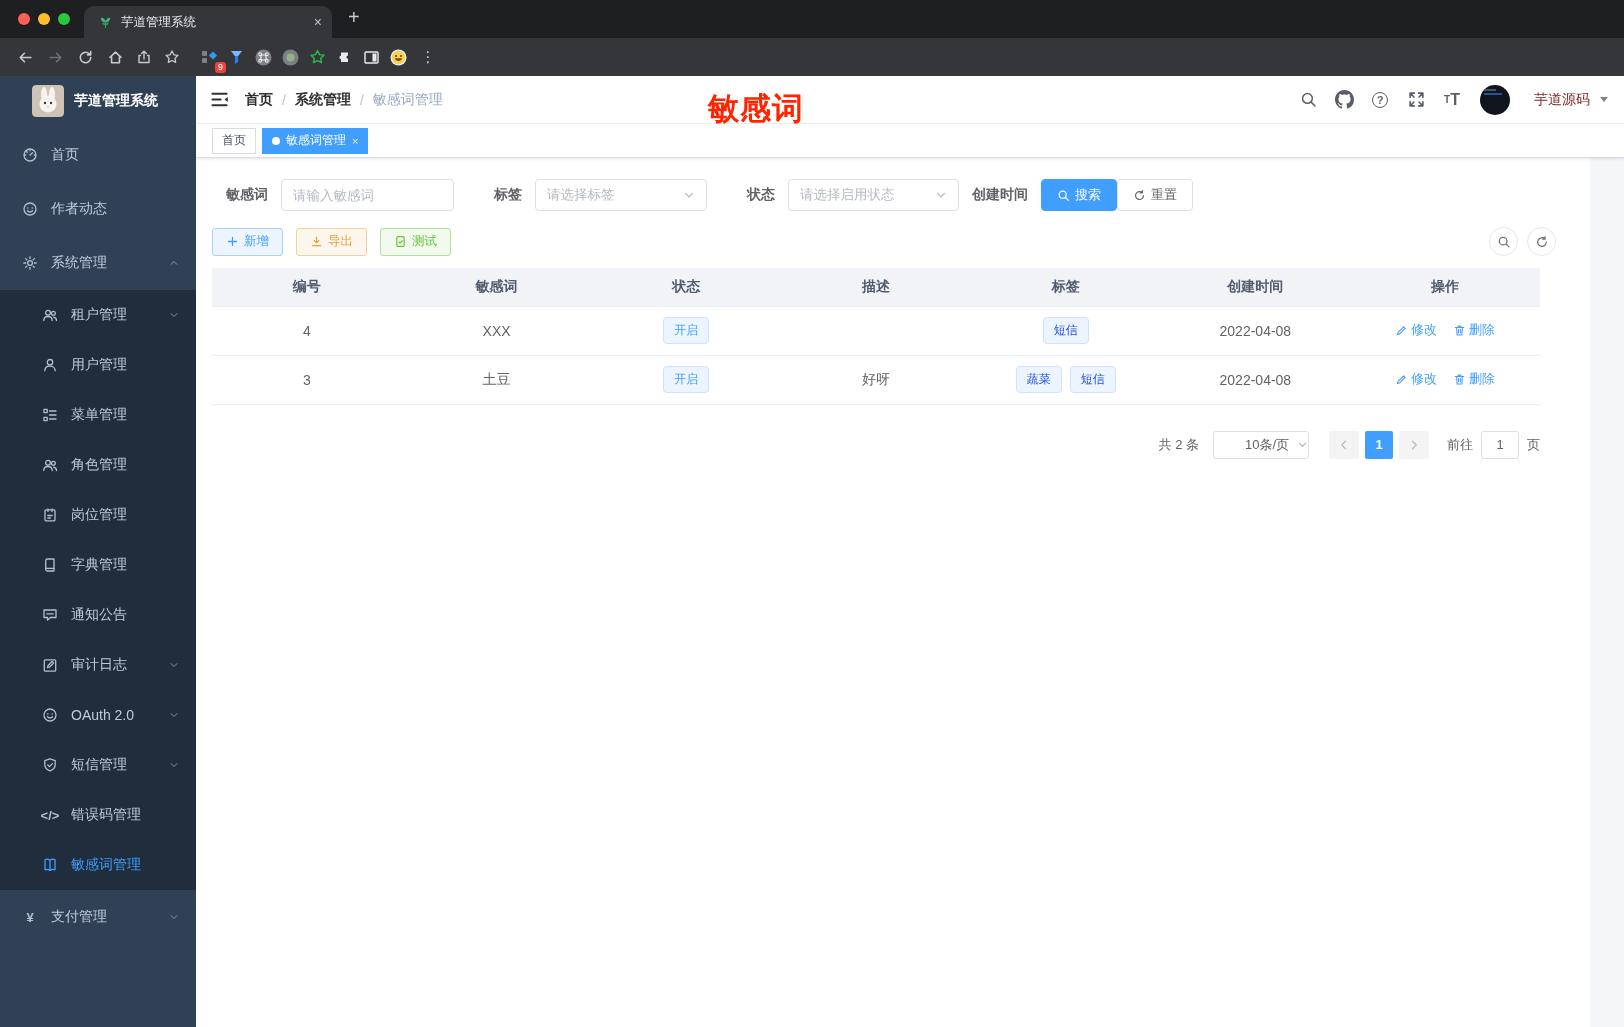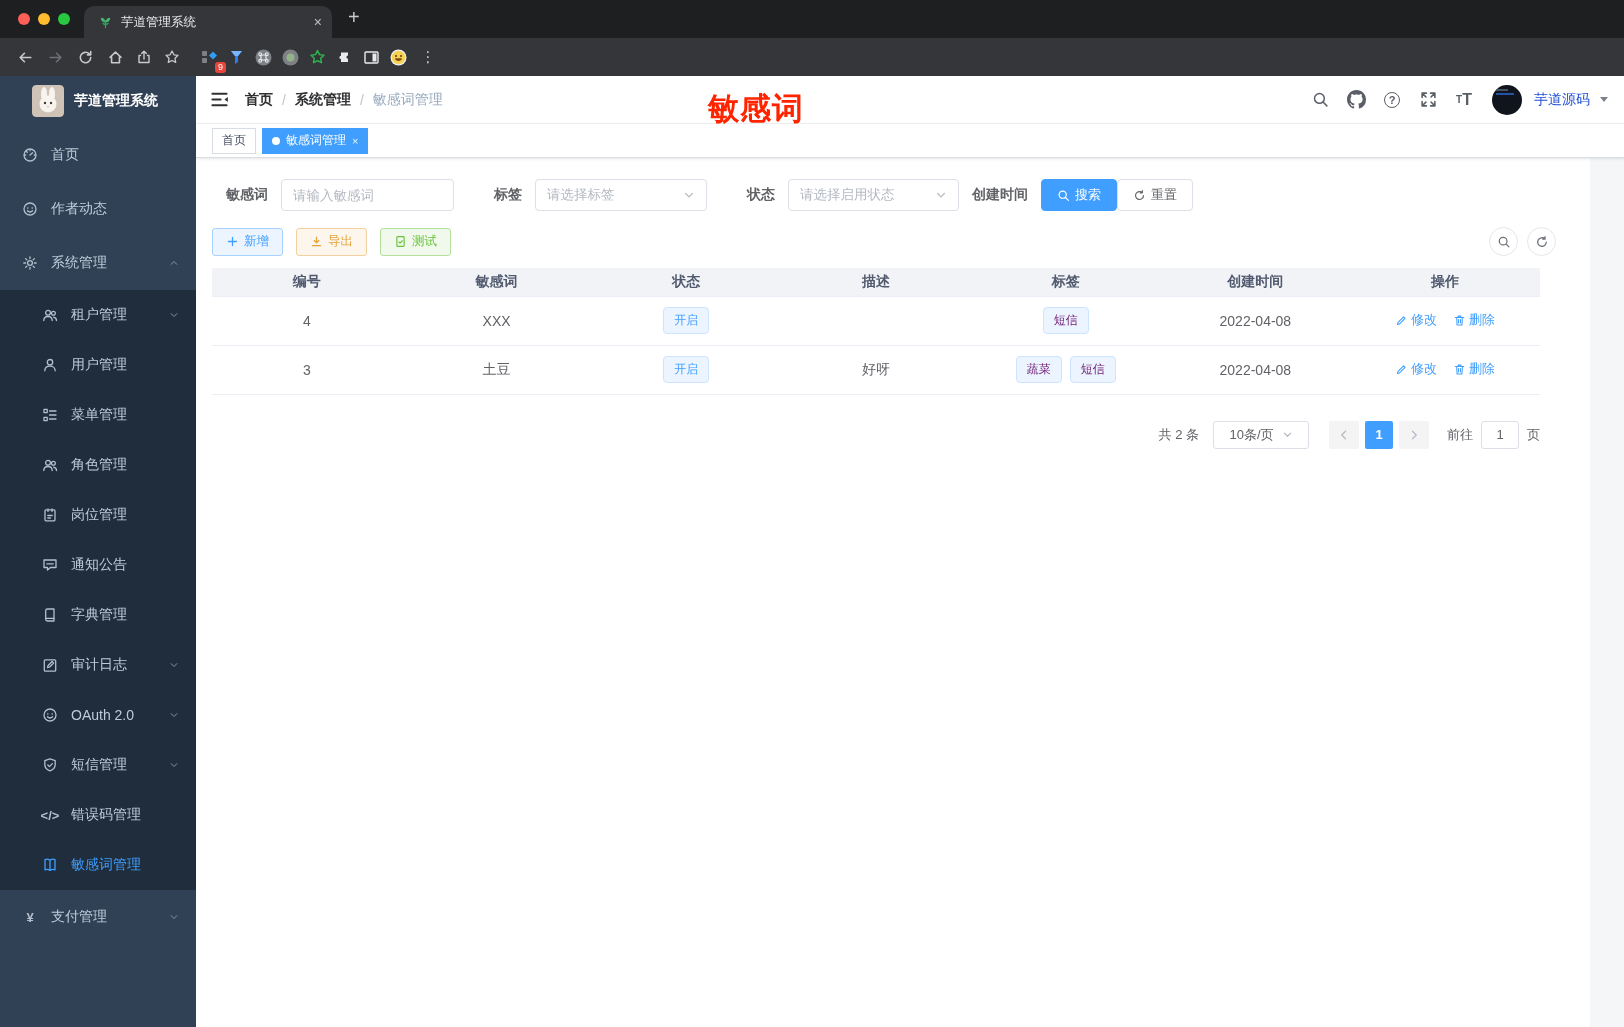--- a/index.html
+++ b/index.html
@@ -61,21 +61,21 @@
   .nav-right { margin-left:auto; display:flex; align-items:center; gap:8px; color:#5a5e66; }
   .nav-ico { width:28px; height:28px; display:flex; align-items:center; justify-content:center; cursor:pointer; }
   .nav-ico svg{ width:17px; height:17px; }
   .nav-ico.gh svg{ width:19px; height:19px; }
   .q-circle { width:16px; height:16px; border:1.4px solid #5a5e66; border-radius:50%; font-size:11px; display:flex; align-items:center; justify-content:center; font-weight:bold; }
   .fontsize { font-weight:bold; color:#5a5e66; }
   .fontsize .sm{ font-size:10px; } .fontsize .lg{ font-size:16px; }
   .avatar { width:30px; height:30px; border-radius:50%; background:#10141c; margin-left:6px; position:relative; overflow:hidden; }
   .avatar::after{ content:""; position:absolute; left:4px; top:8px; width:18px; height:2px; background:#2d6cdf; opacity:.7; }
   .avatar::before{ content:""; position:absolute; left:4px; top:4px; width:12px; height:2px; background:#4a5161; }
-  .username { font-size:14px; color:#1d4ed8; margin-left:4px; }
+  .username { font-size:14px; color:#7f1d1d; margin-left:16px; }
   .caret-down { width:0; height:0; border:4px solid transparent; border-top:5px solid #7d828a; margin:4px 0 0 2px; }
 
   .tags-bar { height:34px; background:#fff; border-bottom:1px solid #d8dce5; box-shadow:0 1px 3px rgba(0,0,0,.10); display:flex; align-items:center; gap:6px; padding:0 16px; position:relative; z-index:2; }
   .tag-tab { height:26px; display:inline-flex; align-items:center; gap:6px; padding:0 9px; border:1px solid #d8dce5; background:#fff; color:#495060; font-size:12px; cursor:pointer; }
   .tag-tab.active { background:#409eff; border-color:#409eff; color:#fff; }
   .tag-tab .tdot { width:8px; height:8px; border-radius:50%; background:#fff; }
   .tag-tab .tclose { font-size:11px; opacity:.9; }
 
   .annotation { position:absolute; left:512px; top:12px; font-size:31px; font-weight:600; color:#ff2400; z-index:5; letter-spacing:1px; }
 
@@ -102,32 +102,32 @@
   .sbtn svg{ width:13px; height:13px; }
   .sbtn.add { color:#409eff; background:#ecf5ff; border-color:#a6d2ff; }
   .sbtn.export { color:#e6a23c; background:#fdf6ec; border-color:#f3d19e; margin-left:13px; }
   .sbtn.test { color:#67c23a; background:#f0f9eb; border-color:#b3e19d; margin-left:13px; }
   .round-group { margin-left:auto; display:flex; gap:9px; }
   .roundbtn { width:29px; height:29px; border-radius:50%; border:1px solid #e4e6ea; display:flex; align-items:center; justify-content:center; color:#6b6f76; cursor:pointer; background:#fff; }
   .roundbtn svg{ width:14px; height:14px; }
 
   
   table { margin-top:12px; width:1328px; border-collapse:collapse; text-align:center; font-size:14px; color:#606266; table-layout:fixed; }
-  th { background:#f1f3f7; height:28px; font-weight:600; color:#515a6e; }
+  th { background:#f1f3f7; height:38px; font-weight:600; color:#515a6e; }
   td { height:49px; border-bottom:1px solid #ebeef5; }
   tbody tr:first-child td { border-top:1px solid #ebeef5; }
   .status-badge { display:inline-block; padding:4px 10px; font-size:12px; color:#409eff; background:#ecf5ff; border:1px solid #cce4ff; border-radius:4px; }
-  .tag-chip { display:inline-block; padding:4px 10px; font-size:12px; color:#701a75; background:#ecf5ff; border:1px solid #cce4ff; border-radius:4px; margin:0 4px; }
+  .tag-chip { display:inline-block; padding:4px 10px; font-size:12px; color:#1d4ed8; background:#ecf5ff; border:1px solid #cce4ff; border-radius:4px; margin:0 4px; }
   .op-link { color:#409eff; font-size:13px; display:inline-flex; align-items:center; gap:3px; margin:0 8px; cursor:pointer; }
   .op-link svg{ width:13px; height:13px; }
 
   
   .pagination { margin-top:26px; width:1328px; display:flex; align-items:center; justify-content:flex-end; font-size:13px; color:#606266; }
   .pg-total { margin-right:14px; }
-  .pg-size { width:96px; height:28px; border:1px solid #dcdfe6; border-radius:3px; display:flex; align-items:center; justify-content:center; gap:8px; color:#606266; cursor:pointer; }
+  .pg-size { width:96px; height:28px; border:1px solid #dcdfe6; border-radius:3px; display:flex; align-items:center; justify-content:flex-end; gap:8px; color:#606266; cursor:pointer; }
   .pg-size svg{ width:11px; height:11px; color:#b4b9c2; }
   .pg-btn { width:30px; height:28px; background:#f4f4f5; border-radius:2px; display:flex; align-items:center; justify-content:center; color:#b8bcc4; margin-left:20px; cursor:pointer; }
   .pg-btn svg{ width:12px; height:12px; }
   .pg-btn.next { margin-left:6px; }
   .pg-cur { width:28px; height:28px; background:#409eff; color:#fff; border-radius:2px; display:flex; align-items:center; justify-content:center; margin-left:6px; font-weight:bold; cursor:pointer; }
   .pg-goto { margin-left:18px; }
   .pg-input { width:38px; height:28px; border:1px solid #dcdfe6; border-radius:3px; text-align:center; margin:0 8px; font-size:13px; color:#606266; outline:none; font-family:inherit; }
 </style>
 </head>
 <body>
@@ -348,34 +348,34 @@
               <svg viewBox="0 0 16 16" fill="none" stroke="currentColor" stroke-width="1.3" stroke-linecap="round" stroke-linejoin="round">
                 <rect x="3" y="2.8" width="10" height="11" rx="1"></rect>
                 <path d="M6 2v2.4M10 2v2.4M5.8 8.5h4.4M5.8 11h2.6"></path>
               </svg>
             </span>
             <span>岗位管理</span>
           </div>
           <div class="menu-item sub">
             <span class="mi-icon ico">
               <svg viewBox="0 0 16 16" fill="none" stroke="currentColor" stroke-width="1.3" stroke-linecap="round" stroke-linejoin="round">
+                <path d="M5.5 2H12v12H5.5A1.8 1.8 0 0 1 3.7 12.2V3.8A1.8 1.8 0 0 1 5.5 2z"></path>
+                <path d="M3.7 11.4H12"></path>
+              </svg>
+            </span>
+            <span>字典管理</span>
+          </div>
+          <div class="menu-item sub">
+            <span class="mi-icon ico">
+              <svg viewBox="0 0 16 16" fill="none" stroke="currentColor" stroke-width="1.3" stroke-linecap="round" stroke-linejoin="round">
                 <path d="M2 3h12v7.5H8.5L5.5 13v-2.5H2z"></path>
                 <path d="M4.8 6.8h6.4"></path>
               </svg>
             </span>
             <span>通知公告</span>
-          </div>
-          <div class="menu-item sub">
-            <span class="mi-icon ico">
-              <svg viewBox="0 0 16 16" fill="none" stroke="currentColor" stroke-width="1.3" stroke-linecap="round" stroke-linejoin="round">
-                <path d="M5.5 2H12v12H5.5A1.8 1.8 0 0 1 3.7 12.2V3.8A1.8 1.8 0 0 1 5.5 2z"></path>
-                <path d="M3.7 11.4H12"></path>
-              </svg>
-            </span>
-            <span>字典管理</span>
           </div>
           <div class="menu-item sub">
             <span class="mi-icon ico">
               <svg viewBox="0 0 16 16" fill="none" stroke="currentColor" stroke-width="1.3" stroke-linecap="round" stroke-linejoin="round">
                 <rect x="2.3" y="2.8" width="11.4" height="11.4" rx="1"></rect>
                 <path d="M5.5 10.6l.6-2.1 4-4 1.5 1.5-4 4z"></path>
               </svg>
             </span>
             <span>审计日志</span>
             <span class="chev ico">

